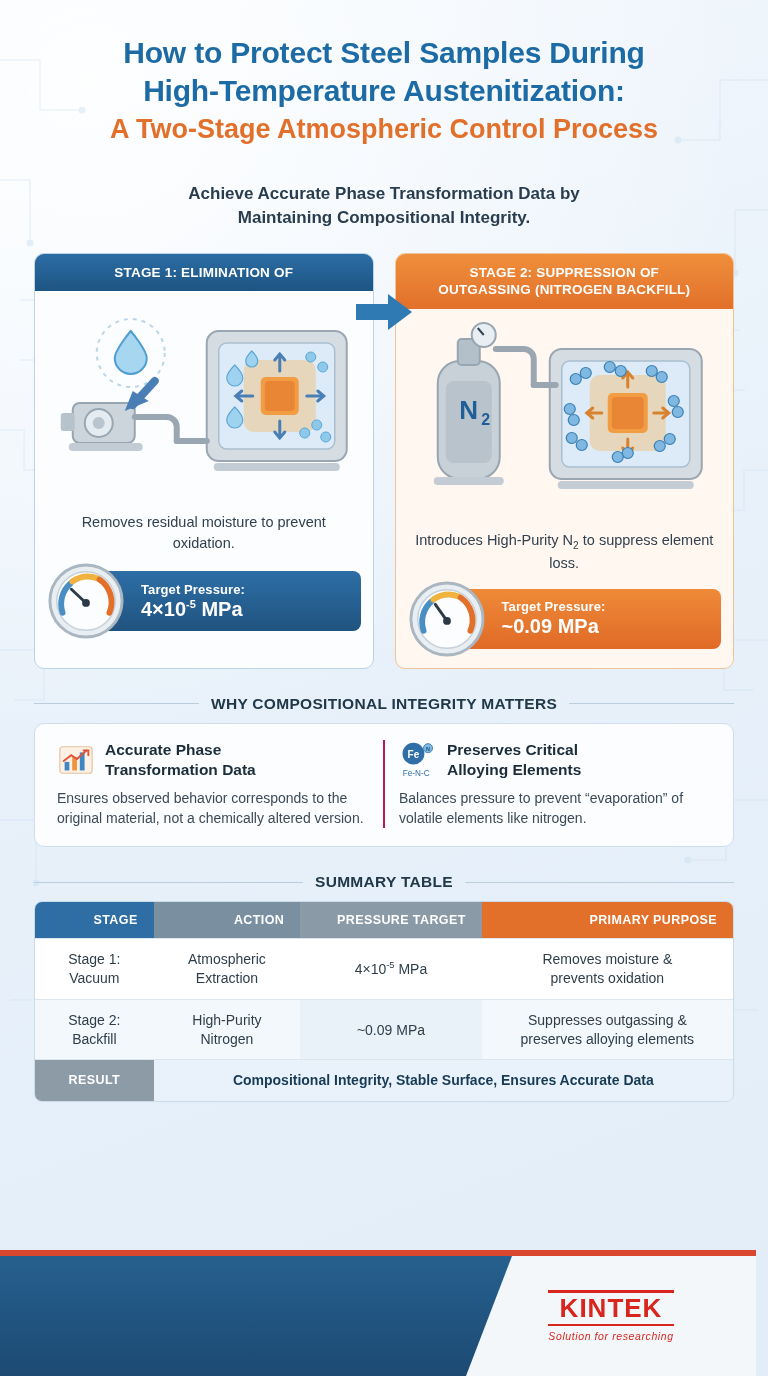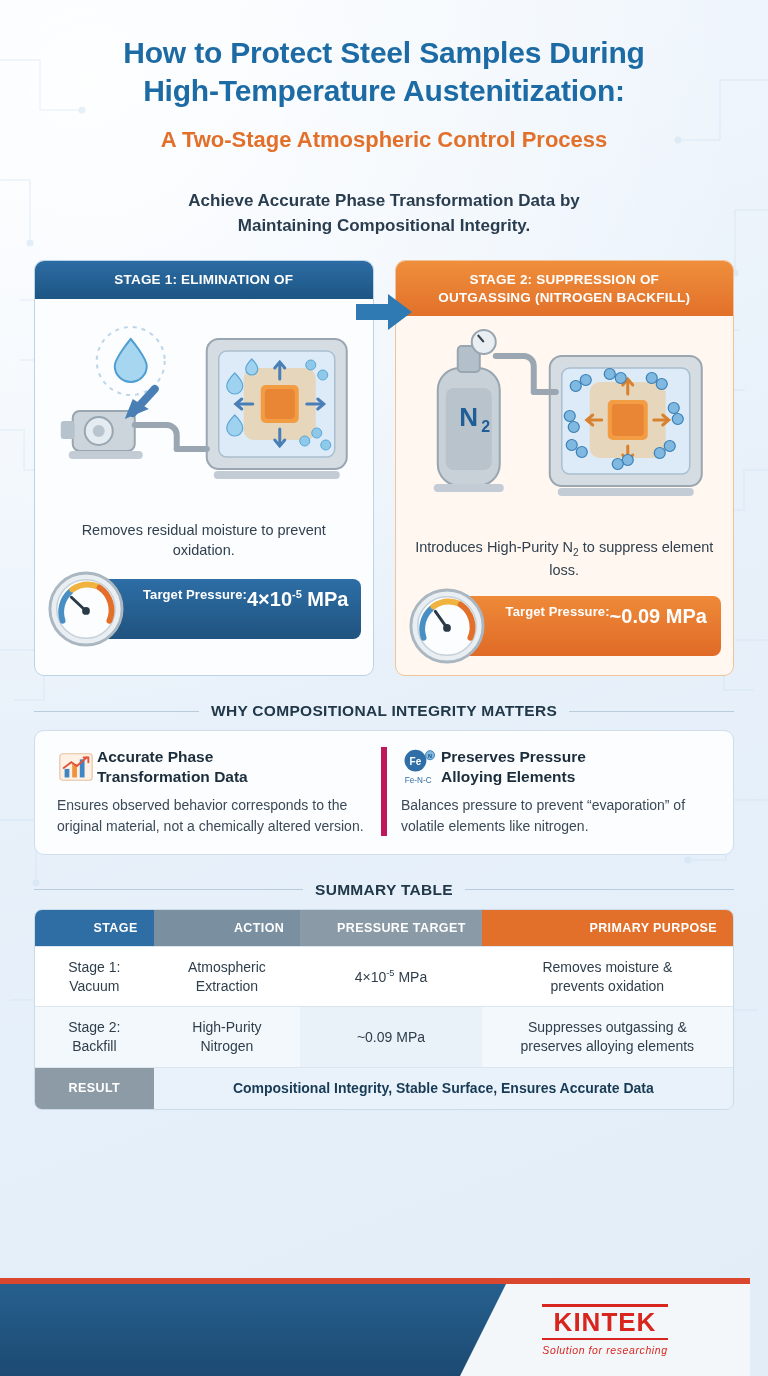--- a/index.html
+++ b/index.html
@@ -23,22 +23,22 @@
   }
   .content { position: relative; z-index: 2; padding: 0 34px; }
 
   
   .title-wrap { padding-top: 34px; text-align: center; }
   .title-line1, .title-line2 {
     font-size: 30px; font-weight: bold; color: #1d6ba4; line-height: 1.26;
     letter-spacing: -0.2px;
   }
   .title-line3 {
-    font-size: 22px; font-weight: bold; color: #e2702a; line-height: 1.3;
-    margin-top: 16px;
+    font-size: 27px; font-weight: bold; color: #e2702a; line-height: 1.3;
+    margin-top: 2px;
   }
   .subtitle {
     margin-top: 35px; text-align: center;
     font-size: 17px; color: #2a3d4f; line-height: 1.45; font-weight: 600;
   }
 
   
   .stages { display: flex; gap: 21px; margin-top: 22px; }
   .stage {
     flex: 1; border-radius: 10px; overflow: hidden;
@@ -60,21 +60,21 @@
     line-height: 1.42; padding: 6px 14px 0;
     min-height: 52px;
   }
   .gauge-row {
     display: flex; align-items: center; justify-content: center;
     margin: 10px 12px 16px; position: relative; height: 66px;
   }
   .pressure-pill {
     flex: 1; border-radius: 8px; color: #fff;
     padding: 8px 10px 8px 44px; margin-left: -28px;
-    min-height: 60px; display: flex; flex-direction: row; justify-content: center;
+    min-height: 60px; display: flex; flex-direction: column; justify-content: center;
   }
   .stage.one .pressure-pill { background: linear-gradient(180deg, #2d6ea6 0%, #20537f 100%); }
   .stage.two .pressure-pill { background: linear-gradient(180deg, #ee8a38 0%, #e06a27 100%); }
   .pill-label { font-size: 13px; font-weight: bold; letter-spacing: .1px; }
   .pill-value { font-size: 20px; font-weight: bold; margin-top: 1px; }
   .pill-value sup { font-size: 11px; }
   .gauge { width: 78px; height: 78px; flex: 0 0 78px; z-index: 3; }
 
   .arrow-between {
     position: absolute; left: 50%; top: 292px; transform: translateX(-50%);
@@ -89,22 +89,22 @@
   .section-title .line { flex: 1; height: 1px; background: #b9cddd; }
   .section-title h2 {
     font-size: 15.5px; font-weight: bold; color: #213849; letter-spacing: .3px;
   }
   .why-box {
     margin-top: 10px; border: 1px solid #cfdeea; border-radius: 10px;
     background: #fbfdff; padding: 16px 8px 18px;
     display: flex;
   }
   .why-col { flex: 1; padding: 0 14px; }
-  .why-col + .why-col { border-left: 6px solid #be185d; }
-  .why-head { display: flex; align-items: flex-start; gap: 2px; }
+  .why-col + .why-col { border-left: 2px solid #be185d; }
+  .why-head { display: flex; align-items: flex-start; gap: 10px; }
   .why-head h3 {
     font-size: 15.5px; font-weight: bold; color: #1b2c3a; line-height: 1.3;
   }
   .why-text { margin-top: 8px; font-size: 14px; color: #3c4a57; line-height: 1.45; }
   .why-icon { flex: 0 0 38px; width: 38px; height: 40px; }
 
   
   .table-wrap {
     margin-top: 10px; border-radius: 8px; overflow: hidden;
     border: 1px solid #cbdbe8;
@@ -134,21 +134,21 @@
     letter-spacing: .4px;
   }
   .result-row td.value {
     background: #e9f2fa; color: #173a55; font-weight: bold; font-size: 14px;
   }
   sup { font-size: 0.66em; vertical-align: super; }
   sub { font-size: 0.7em; vertical-align: sub; }
 
   
   .footer {
-    position: absolute; left: 0; right: 18px; bottom: 0; height: 98px;
+    position: absolute; left: 0; right: 12px; bottom: 0; height: 126px;
     background: linear-gradient(180deg, #225584 0%, #1b4straight 0%, #1d4d77 100%);
     z-index: 3;
   }
   .footer-inner {
     position: absolute; inset: 0;
     background: linear-gradient(180deg, #27618f 0%, #1c4a73 100%);
     display: flex; align-items: center;
   }
   .footer-accent {
     position: absolute; top: 0; left: 0; right: 0; height: 6px;
@@ -418,21 +418,21 @@
       <div class="why-col">
         <div class="why-head">
           <svg class="why-icon" viewBox="0 0 40 44">
             <circle cx="15" cy="15" r="12" fill="#2f6ea7"></circle>
             <text x="15" y="20" font-family="Liberation Sans, sans-serif" font-size="11" font-weight="bold" fill="#ffffff" text-anchor="middle">Fe</text>
             <circle cx="31" cy="9" r="5" fill="#7fb8e0" stroke="#3b7fb5" stroke-width="1"></circle>
             <text x="31" y="12" font-family="Liberation Sans, sans-serif" font-size="6" font-weight="bold" fill="#18537f" text-anchor="middle">N</text>
             <text x="18" y="40" font-family="Liberation Sans, sans-serif" font-size="9" fill="#2f6ea7" text-anchor="middle">Fe-N-C</text>
           </svg>
           <h3>
-            <span>Preserves Pressure</span><br><span>Alloying Elements</span>
+            <span>Preserves Critical</span><br><span>Alloying Elements</span>
           </h3>
         </div>
         <div class="why-text">Balances pressure to prevent “evaporation” of volatile elements like nitrogen.</div>
       </div>
     </div>
 
     <div class="section-title">
       <span class="line"></span>
       <h2>SUMMARY TABLE</h2>
       <span class="line"></span>

